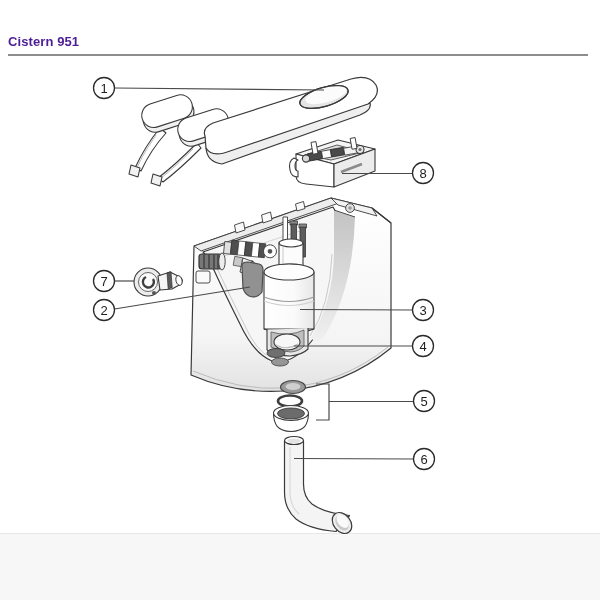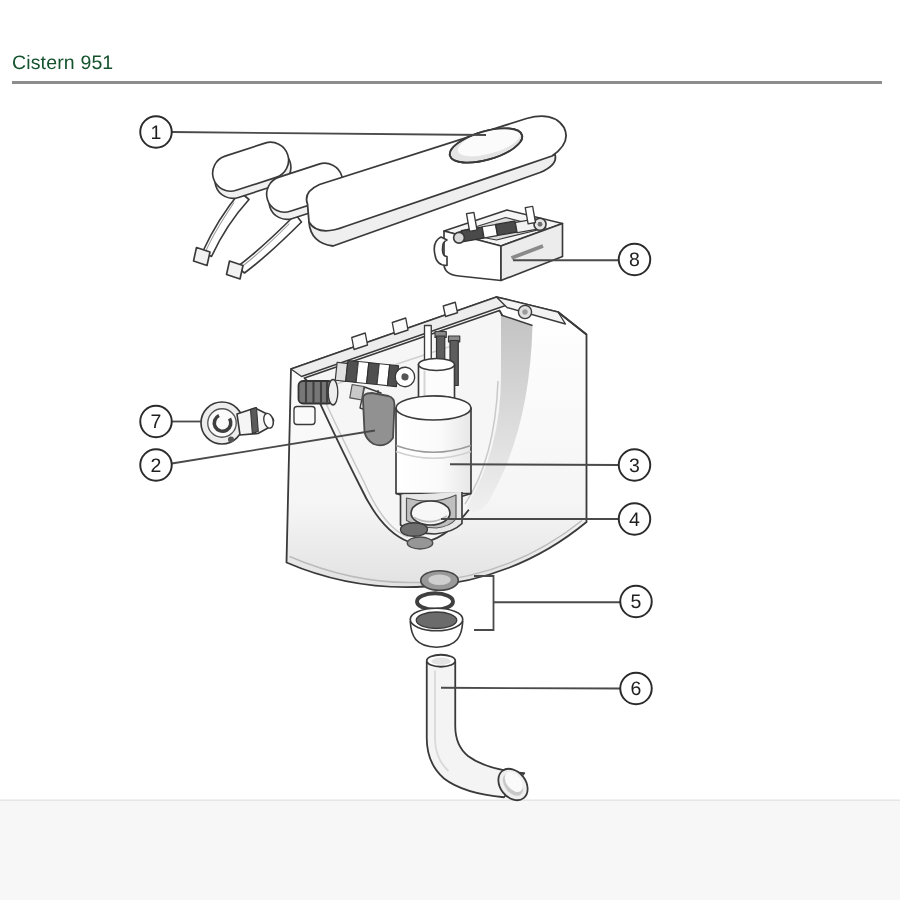--- a/index.html
+++ b/index.html
@@ -1,19 +1,19 @@
 <!DOCTYPE html>
 <html><head>
 <meta charset="utf-8">
 <style>
   html,body{margin:0;padding:0;background:#fff;}
   .page{position:relative;width:600px;height:600px;background:#fff;overflow:hidden;
         font-family:"Liberation Sans",sans-serif;}
-  .title{position:absolute;left:8px;top:34px;font-size:13px;font-weight:normal;
-         color:#14532d;letter-spacing:.1px;}
+  .title{position:absolute;left:8px;top:34px;font-size:13px;font-weight:bold;
+         color:#4c1d95;letter-spacing:.1px;}
   .title-rule{position:absolute;left:8px;top:54px;width:580px;height:2px;background:#8d8d8d;}
   .footer-strip{position:absolute;left:0;top:533px;width:600px;height:67px;
                 background:#f7f7f7;border-top:1px solid #e7e7e7;}
   svg.diagram{position:absolute;left:0;top:0;}
   .callout-num{font-family:"Liberation Sans",sans-serif;font-size:13px;fill:#1f1f1f;
                text-anchor:middle;}
 </style>
 </head>
 <body>
 

